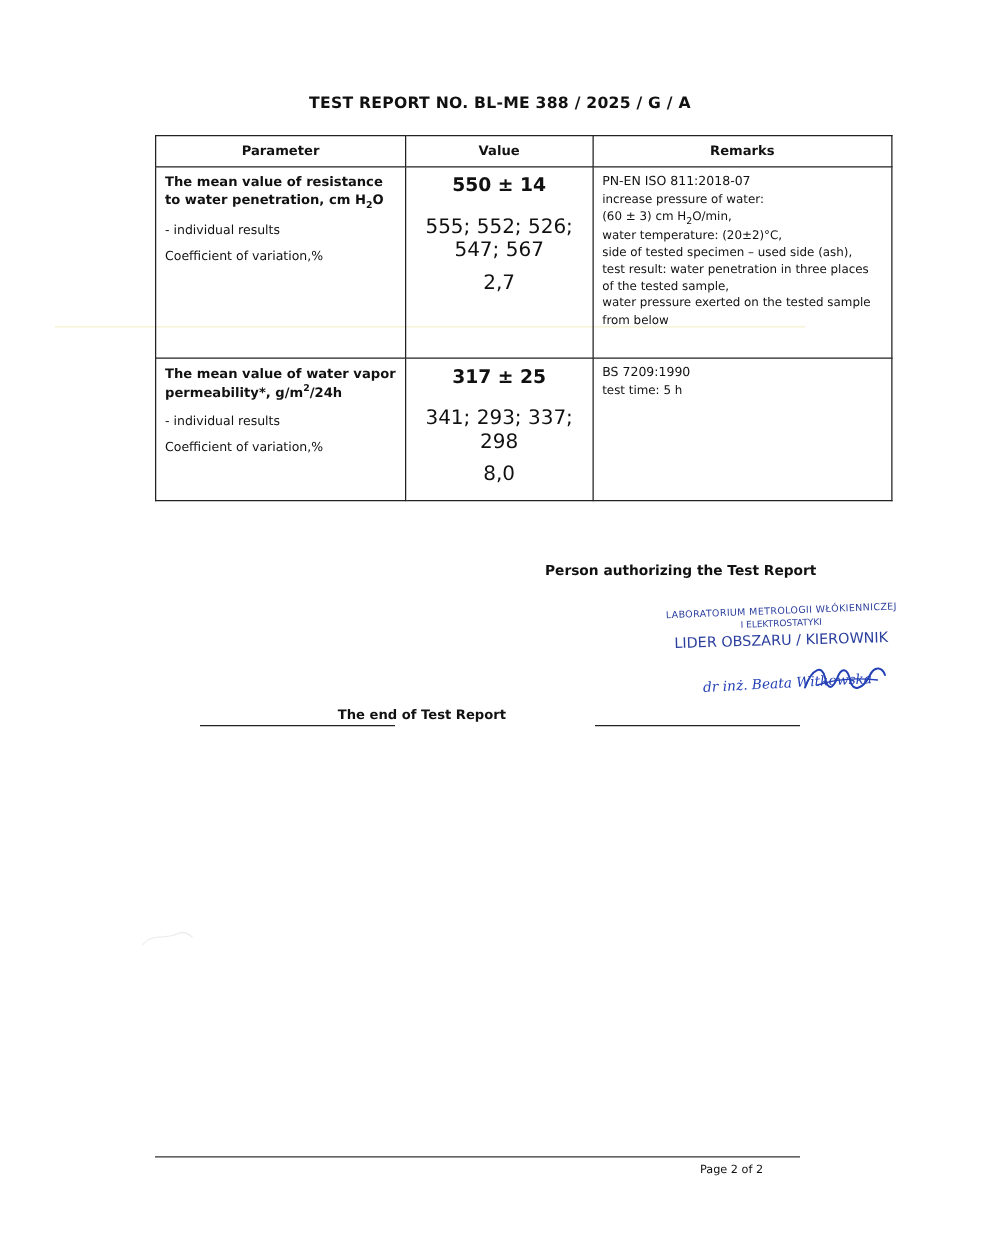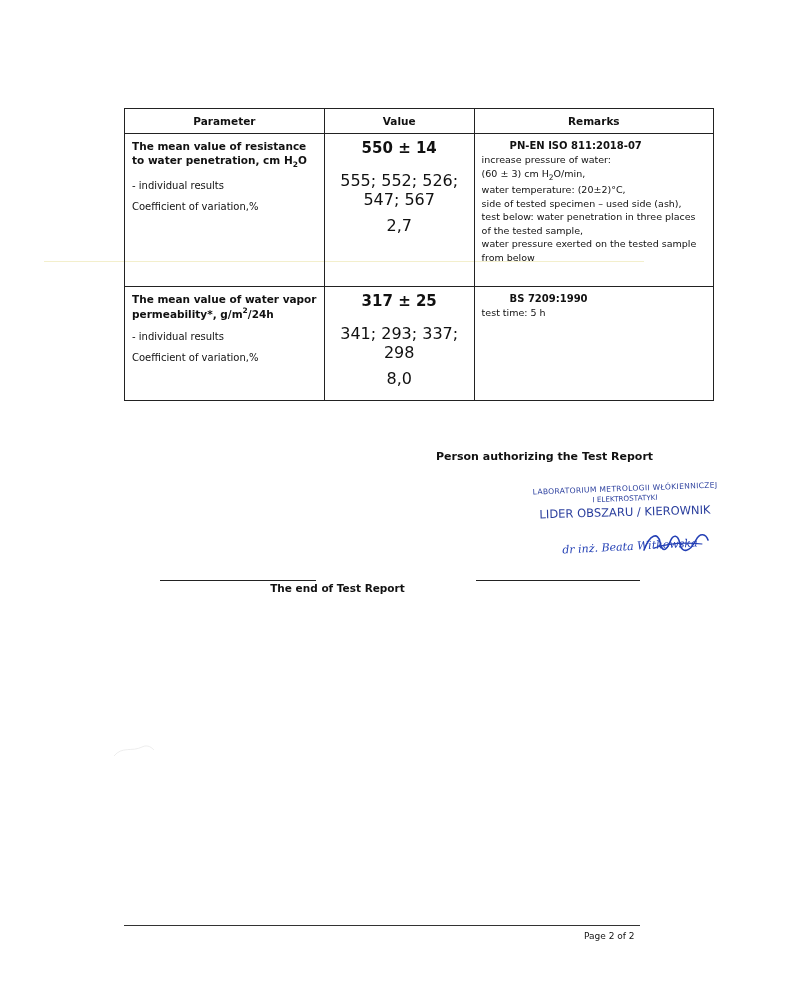--- a/index.html
+++ b/index.html
@@ -77,21 +77,21 @@
   }
   .value-line {
     font-size: 16px;
     margin-bottom: 7px;
   }
   .cell-remarks {
     font-size: 9.5px;
     line-height: 1.42;
     padding: 6px 7px;
   }
-  .rem-head { font-weight: bold; font-size: 10px; margin-left: 28px; }
+  .rem-head { font-weight: normal; font-size: 10px; }
   .rem-line { }
 
   .row1 .cell-param,
   .row1 .cell-value,
   .row1 .cell-remarks { height: 142px; }
   .row2 .cell-param,
   .row2 .cell-value,
   .row2 .cell-remarks { height: 70px; }
 
   .conditions-cell {
@@ -171,21 +171,20 @@
   }
 
   .end-line {
     position: absolute;
     top: 566px;
     left: 0;
     width: 675px;
     text-align: center;
     font-size: 10.5px;
     font-weight: bold;
-    margin-top: 16px;
   }
   .rule-left {
     position: absolute;
     top: 580px;
     left: 160px;
     width: 156px;
     border-top: 1px solid #222;
   }
   .rule-right {
     position: absolute;
@@ -206,21 +205,21 @@
   .footer-left {
     position: absolute;
     top: 931px;
     left: 126px;
     font-size: 9px;
     line-height: 1.45;
   }
   .footer-right {
     position: absolute;
     top: 931px;
-    left: 584px;
+    left: 560px;
     font-size: 9px;
   }
 
   
   .artifact-line {
     position: absolute;
     top: 261px;
     left: 44px;
     width: 600px;
     height: 1px;
@@ -234,20 +233,21 @@
     width: 44px;
     height: 18px;
     opacity: 0.25;
   }
 </style>
 </head>
 <body>
 
 <div class="page">
 
+  <div class="report-title">TEST REPORT NO. BL-ME  388 / 2025 / G / A</div>
 
   <div class="artifact-line"></div>
 
   <table class="results">
     <thead>
       <tr>
         <th class="col-param">Parameter</th>
         <th class="col-value">Value</th>
         <th class="col-remarks">Remarks</th>
       </tr>
@@ -265,21 +265,21 @@
           <div class="value-main">550 ± 14</div>
           <div class="value-line">555; 552; 526; 547; 567</div>
           <div class="value-line">2,7</div>
         </td>
         <td class="cell-remarks">
           <div class="rem-head">PN-EN ISO 811:2018-07</div>
           <div class="rem-line">increase pressure of water:</div>
           <div class="rem-line">(60 ± 3) cm H<sub>2</sub>O/min,</div>
           <div class="rem-line">water temperature: (20±2)°C,</div>
           <div class="rem-line">side of tested specimen – used side (ash),</div>
-          <div class="rem-line">test below: water penetration in three places of the tested sample,</div>
+          <div class="rem-line">test result: water penetration in three places of the tested sample,</div>
           <div class="rem-line">water pressure exerted on the tested sample from below</div>
         </td>
       </tr>
       <tr class="row2">
         <td class="cell-param">
           <div class="param-head">
             The mean value of water vapor permeability*, g/m<sup>2</sup>/24h
           </div>
           <div class="param-line">- individual results</div>
           <div class="param-line">Coefficient of variation,%</div>

